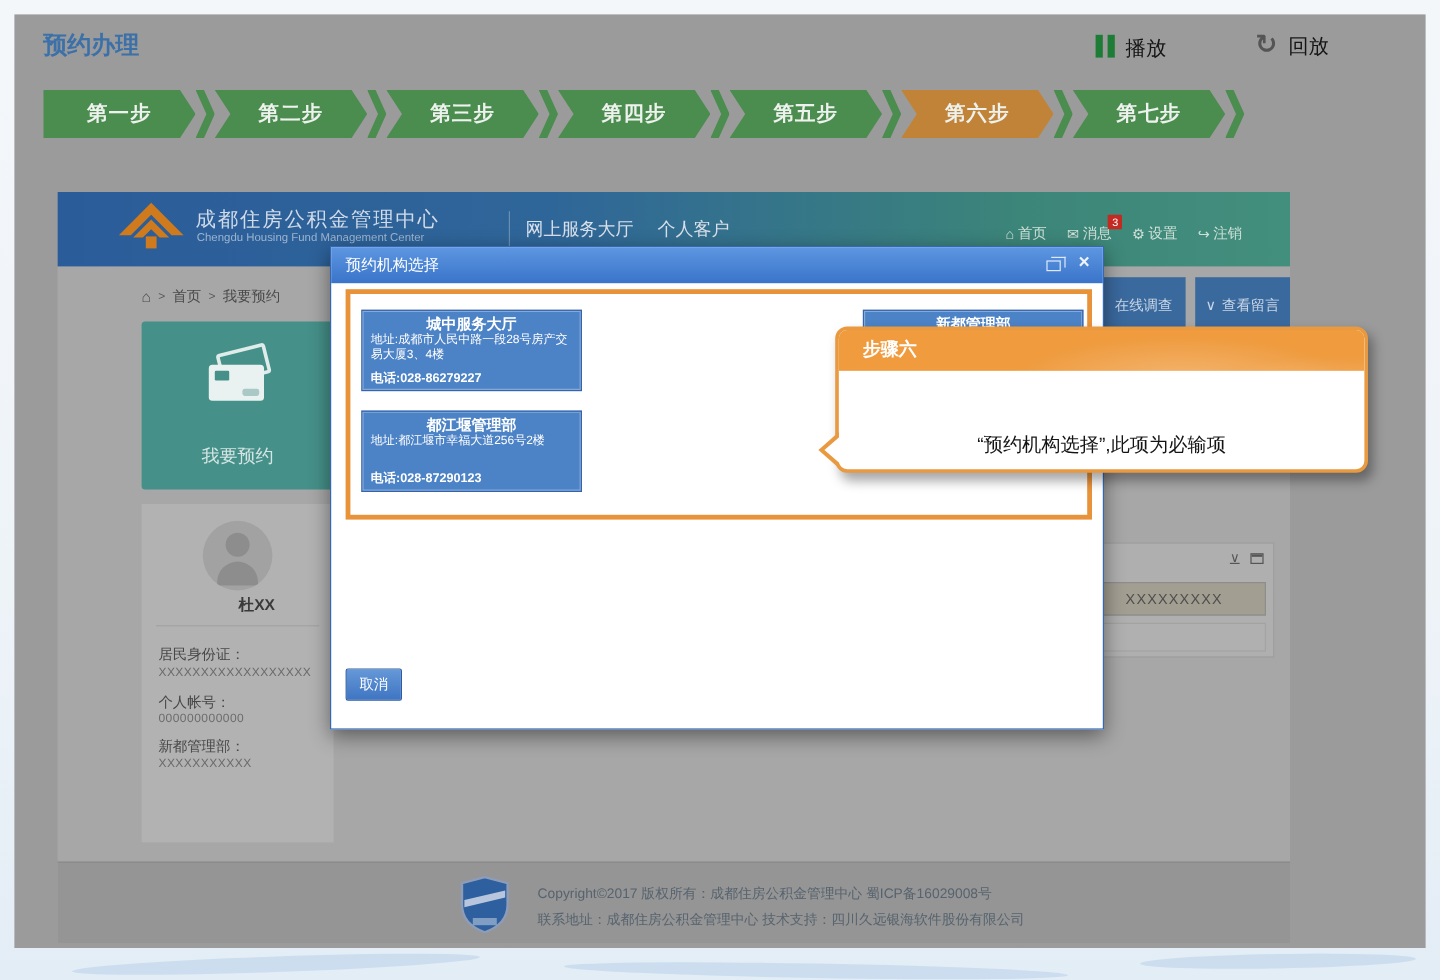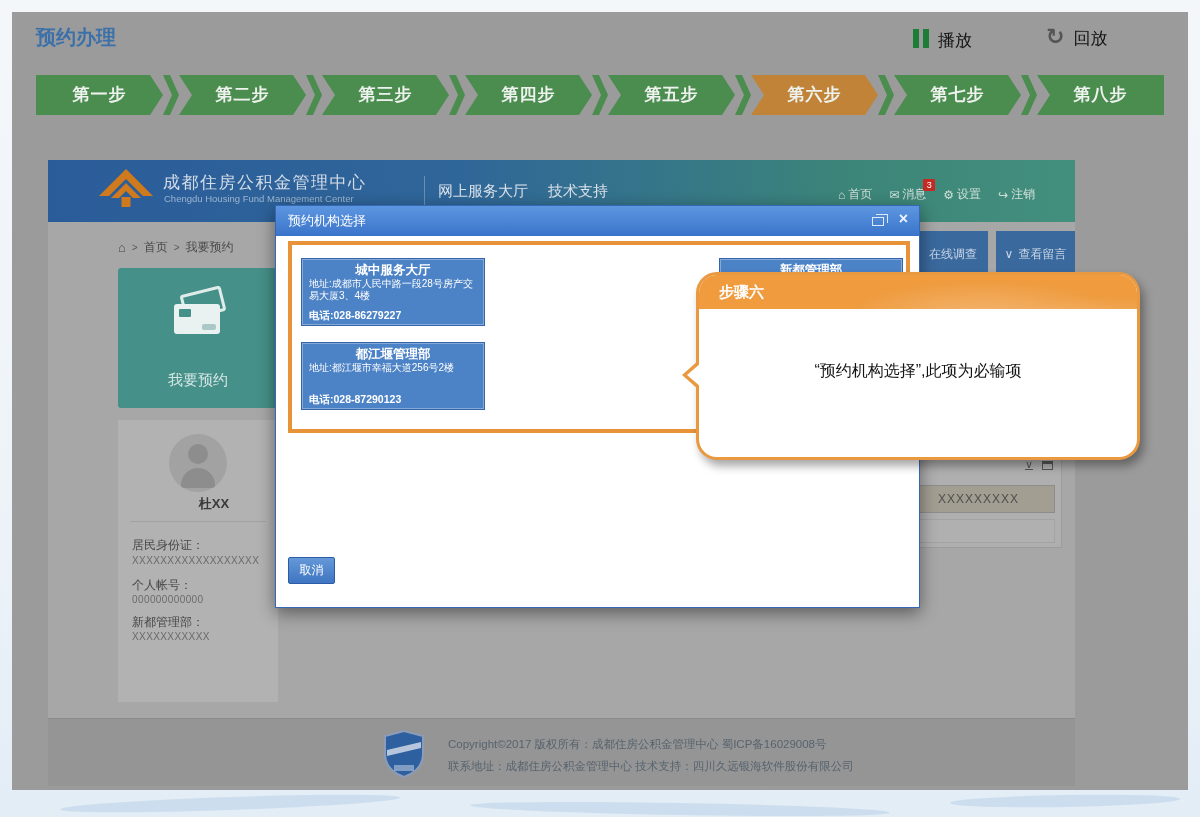--- a/index.html
+++ b/index.html
@@ -113,22 +113,22 @@
   .c-r2c2 { left:235px; top:137px; }
   .cname { text-align:center; font-size:12.5px; font-weight:bold; line-height:16px; }
   .caddr { font-size:10px; line-height:12px; flex:1; }
   .cphone { font-size:10.5px; font-weight:bold; line-height:13px; }
   .m-cancel { position:absolute; left:12px; top:351px; width:47px; height:27px; text-align:center; line-height:25px;
               background:linear-gradient(180deg,#6598d8,#3f75c2); border:1px solid #2c5ca6; border-radius:2px;
               color:#fff; font-size:12px; cursor:pointer; }
 
   
   .tooltip { position:absolute; left:676px; top:272px; width:466px; height:182px; z-index:20; }
-  .tt-box { position:absolute; left:20px; top:0; width:444px; height:188px; background:#fff;
-            border:3px solid #e9993f; border-radius:21px; box-shadow:4px 6px 10px rgba(0,0,0,.35); overflow:hidden; }
+  .tt-box { position:absolute; left:20px; top:0; width:444px; height:122px; background:#fff;
+            border:3px solid #e9993f; border-radius:10px; box-shadow:4px 6px 10px rgba(0,0,0,.35); overflow:hidden; }
   .tt-head { height:34px; background:#ef9b3e; position:relative; }
   .tt-head:after { content:""; position:absolute; inset:0;
                    background:radial-gradient(ellipse 220px 60px at 65% 130%, rgba(255,255,255,.28), transparent 65%),
                               radial-gradient(ellipse 180px 50px at 95% 150%, rgba(255,255,255,.2), transparent 60%); }
   .tt-title { position:relative; z-index:1; padding-left:20px; line-height:34px; font-size:15px; font-weight:bold; color:#fff; }
   .tt-text { margin-top:52px; text-align:center; font-size:16px; color:#141414; }
   .tt-arrow-o { position:absolute; left:6px; top:88px; width:0; height:0;
                 border-top:15px solid transparent; border-bottom:15px solid transparent; border-right:17px solid #e9993f; }
   .tt-arrow-i { position:absolute; left:11px; top:91px; width:0; height:0;
                 border-top:12px solid transparent; border-bottom:12px solid transparent; border-right:14px solid #fff; }
@@ -160,37 +160,36 @@
     <div class="step">第三步</div>
       <div class="sep"></div>
     <div class="step">第四步</div>
       <div class="sep"></div>
     <div class="step">第五步</div>
       <div class="sep"></div>
     <div class="step active">第六步</div>
       <div class="sep"></div>
     <div class="step">第七步</div>
       <div class="sep"></div>
-    <div class="step last">第八步</div>
   </div>
 
   <div class="site"></div>
   <div class="site-header"></div>
   <div class="logo">
     <svg width="60" height="46" viewBox="0 0 60 46">
       <path d="M30 1 L57 28 H47 L30 11 L13 28 H3 Z" fill="#cf7a1c"></path>
       <path d="M30 15 L45 30 H37 L30 23 L23 30 H15 Z" fill="#cf7a1c"></path>
       <rect x="25.5" y="29" width="9" height="10" fill="#cf7a1c"></rect>
     </svg>
   </div>
   <div class="brand-cn">成都住房公积金管理中心</div>
   <div class="brand-en">Chengdu Housing Fund Management Center</div>
   <div class="hdr-divider"></div>
   <div class="portal">网上服务大厅</div>
-  <div class="client">技术支持</div>
+  <div class="client">个人客户</div>
 
   <div class="topnav">
     <span class="nav-item">
       <span class="nicon">⌂</span>
       <span>首页</span>
     </span>
     <span class="nav-item">
       <span class="nicon">✉</span>
       <span>消息</span>
       <span class="badge">3</span>

